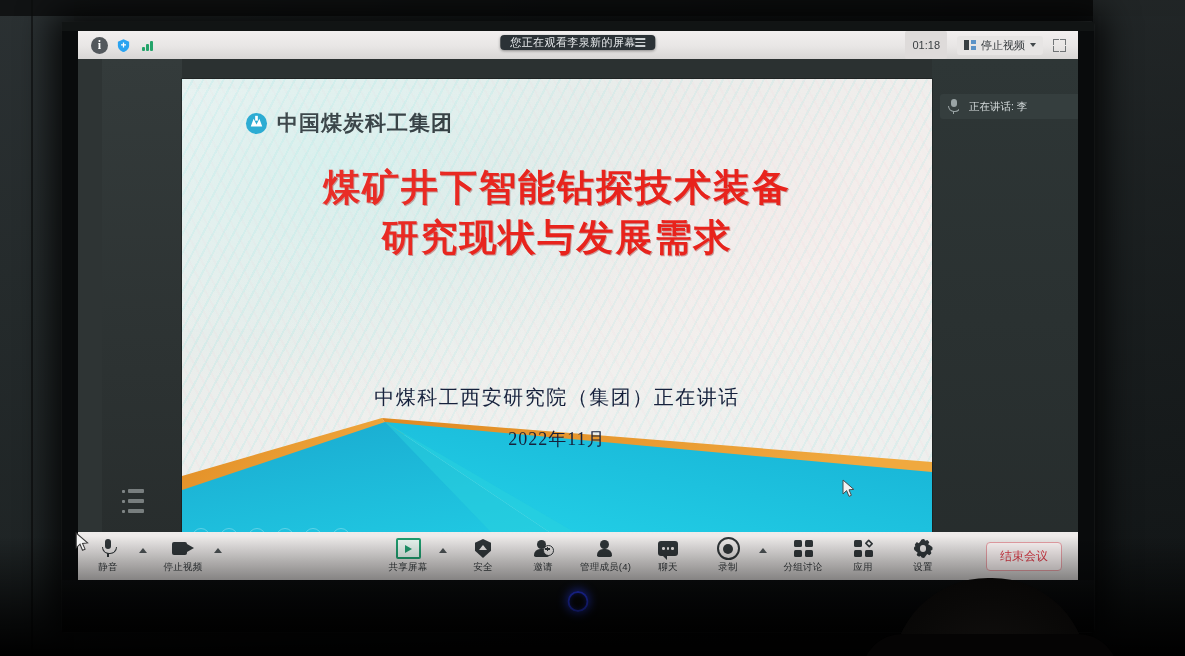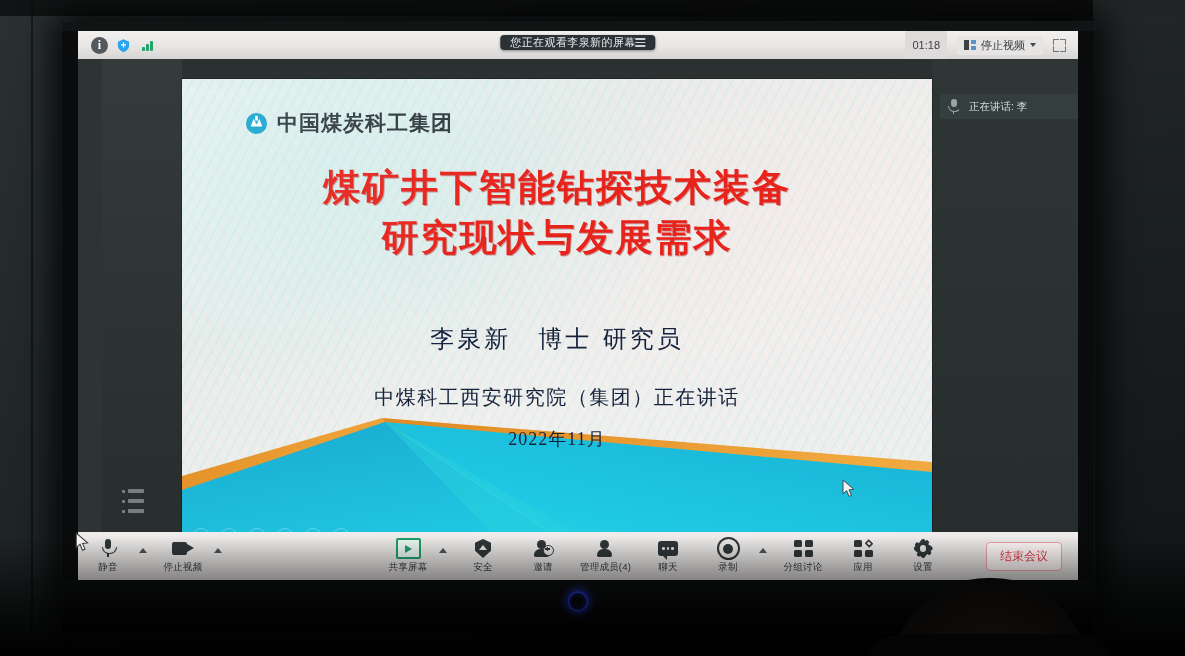--- a/index.html
+++ b/index.html
@@ -333,21 +333,20 @@
               </svg>
             </span>
             <span class="logo-text">中国煤炭科工集团</span>
           </div>
 
           <div class="slide-title">
             <div>煤矿井下智能钻探技术装备</div>
             <div>研究现状与发展需求</div>
           </div>
 
-          <div class="presenter">李泉新　博士 研究员</div>
           <div class="affil">中煤科工西安研究院（集团）正在讲话</div>
           <div class="sdate">2022年11月</div>
 
           <div class="ppt-ctrls">
             <div class="ppt-btn">◀</div>
             <div class="ppt-btn">▶</div>
             <div class="ppt-btn">✎</div>
             <div class="ppt-btn">▦</div>
             <div class="ppt-btn">
               <svg width="9" height="9" viewBox="0 0 16 16" aria-hidden="true">

